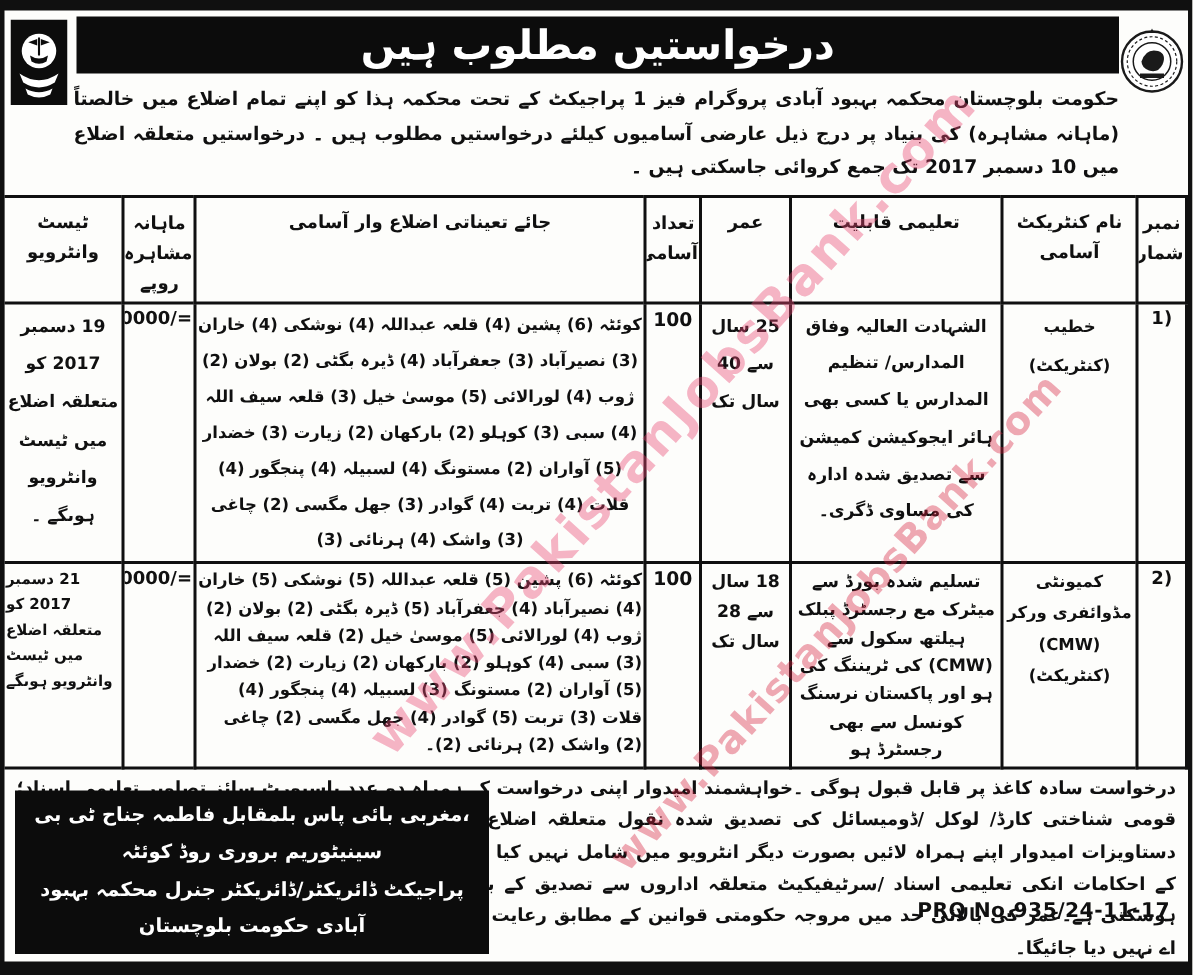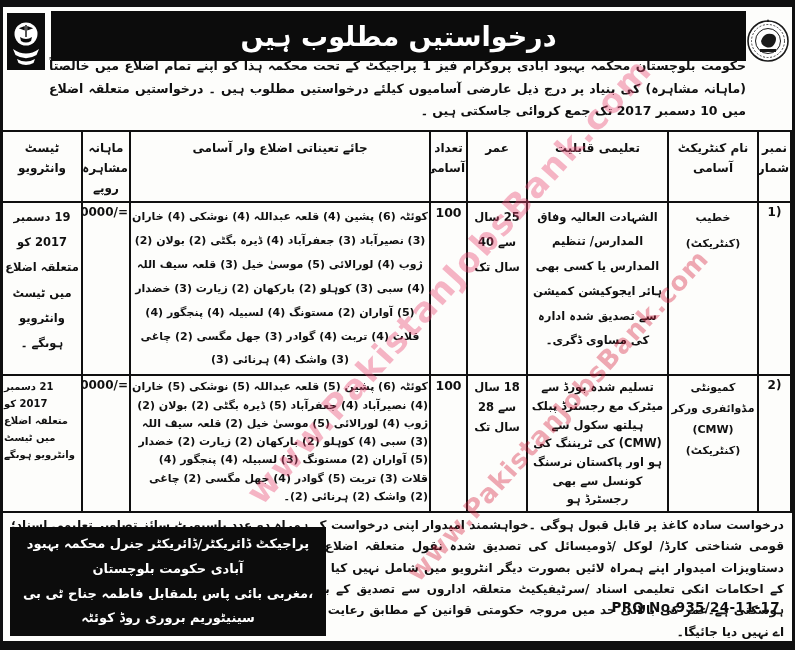--- a/index.html
+++ b/index.html
@@ -4,21 +4,21 @@
 <style>
   html,body{margin:0;padding:0;background:#e8e8e4;}
   #ad{
     width:795px;height:650px;margin:0 auto;background:#fdfdfb;position:relative;
     box-sizing:border-box;overflow:hidden;direction:rtl;
     border-left:3px solid #101010;border-right:3px solid #101010;
     border-top:7px solid #101010;border-bottom:9px solid #101010;
     font-family:"DejaVu Sans",sans-serif;color:#101010;
   }
   .title-bar{
-    position:absolute;top:4px;right:46px;left:48px;height:50px;background:#0c0c0c;
+    position:absolute;top:4px;right:46px;left:48px;height:38px;background:#0c0c0c;
     color:#fff;display:flex;align-items:center;justify-content:center;
     font-size:27px;font-weight:bold;letter-spacing:1px;
   }
   .emblem-left{position:absolute;top:6px;left:4px;width:38px;height:57px;}
   .emblem-right{position:absolute;top:2px;right:2px;width:44px;height:68px;}
   .intro{
     margin:48px 46px 0 46px;font-size:12.5px;font-weight:bold;
     text-align:justify;line-height:1.8;
   }
   table.jobs{
@@ -147,21 +147,21 @@
       </tr>
     </tbody>
   </table>
 
   <div class="notes">
     <p>درخواست سادہ کاغذ پر قابل قبول ہوگی ۔خواہشمند امیدوار اپنی درخواست کے ہمراہ دو عدد پاسپورٹ سائز تصاویر تعلیمی اسناد؛ قومی شناختی کارڈ/ لوکل /ڈومیسائل کی تصدیق شدہ نقول متعلقہ اضلاع میں جمع کرائے۔ ٹیسٹ وانٹرویو کے دن تمام اصل دستاویزات امیدوار اپنے ہمراہ لائیں بصورت دیگر انٹرویو میں شامل نہیں کیا جائیگا۔ مذکورہ خالی آسامیوں کے انٹرویو اور تعیناتی کے احکامات انکی تعلیمی اسناد /سرٹیفیکیٹ متعلقہ اداروں سے تصدیق کے بعد جاری کئے جائیں گے ۔۔پوسٹوں میں کمی وبیشی ہوسکتی ہے۔عمر کی بالائی حد میں مروجہ حکومتی قوانین کے مطابق رعایت دی جائیگی ۔انٹرویو کیلئے آنے والے کوکوئی ٹی اے/ ڈی اے نہیں دیا جائیگا۔</p>
     <p><span class="conds-label">شرائط سریل نمبر 2اور3:۔</span><span>امیدوار متعلقہ ضلع کا/ کی رہائشی ہو۔امیدوار کو اپنے گھر کے باہر محکمہ بہبود آبادی کا سائن بورڈ آویزاں کرنا ہوگا۔امیدوار کو متعلقہ ڈسٹرکٹ پاپولیشن کے ترتیب دیئے گئے ٹریننگ پروگرام میں شرکت کرنا ہوگی۔ گھر گھر جا کر بہبود آبادی پروگرام کی افادیت اور پیغام کو پہنچانے میں رضامند ہو۔</span></p>
   </div>
 
   <div class="addr-box">
+    <div>،مغربی بائی پاس بلمقابل فاطمہ جناح ٹی بی سینیٹوریم بروری روڈ کوئٹہ</div>
     <div>پراجیکٹ ڈائریکٹر/ڈائریکٹر جنرل محکمہ بہبود آبادی حکومت بلوچستان</div>
-    <div>،مغربی بائی پاس بلمقابل فاطمہ جناح ٹی بی سینیٹوریم بروری روڈ کوئٹہ</div>
   </div>
   <div class="prq">PRQ No.935/24-11-17</div>
 
   <div class="wm wm1">www.PakistanJobsBank.com</div>
   <div class="wm wm2">www.PakistanJobsBank.com</div>
 
 </div>
 
 </body></html>

